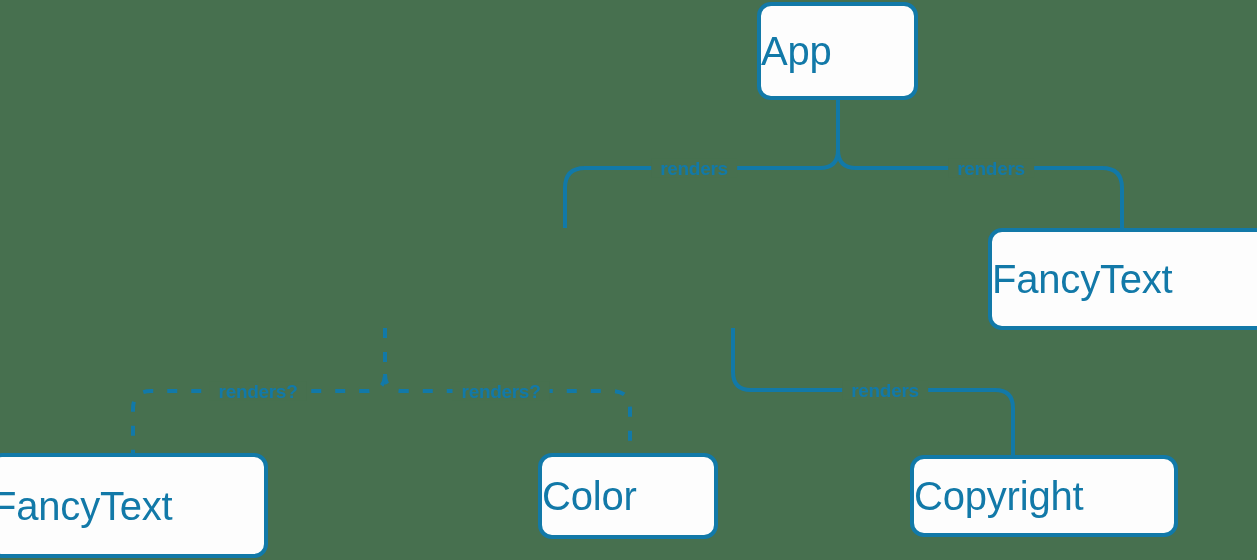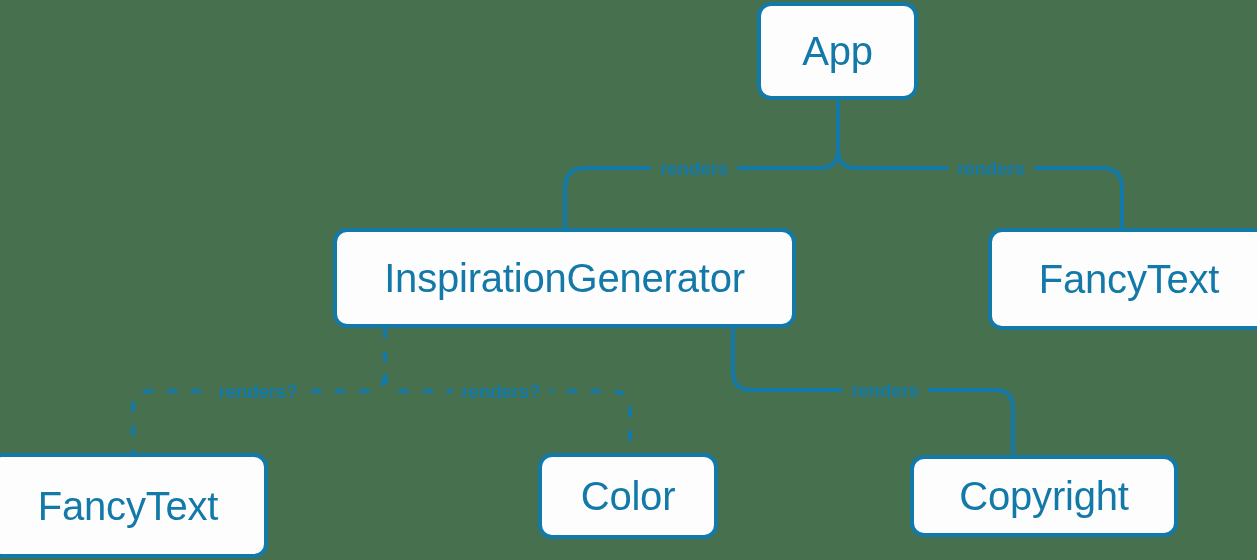--- a/index.html
+++ b/index.html
@@ -27,21 +27,21 @@
     height: 560px;
   }
   .node {
     position: absolute;
     background: #fdfdfd;
     border: 4px solid #1279a8;
     border-radius: 14px;
     box-sizing: border-box;
     display: flex;
     align-items: center;
-    justify-content: center;
+    justify-content: flex-start;
     color: #1279a8;
     font-family: "Liberation Sans", sans-serif;
     font-size: 40px;
     font-weight: 400;
     letter-spacing: -0.2px;
     white-space: nowrap;
     z-index: 2;
   }
   .node-label {
     display: block;
@@ -83,23 +83,20 @@
   <div class="edge-label" style="left:694px; top:168px;">renders</div>
   <div class="edge-label" style="left:991px; top:168px;">renders</div>
   <div class="edge-label" style="left:885px; top:390px;">renders</div>
   <div class="edge-label" style="left:258px; top:391px;">renders?</div>
   <div class="edge-label" style="left:501px; top:391px;">renders?</div>
 
   <div class="node" style="left:757px; top:2px; width:161px; height:98px;">
     <span class="node-label">App</span>
   </div>
 
-  <div class="node" style="left:333px; top:228px; width:463px; height:100px;">
-    <span class="node-label">InspirationGenerator</span>
-  </div>
 
   <div class="node" style="left:988px; top:228px; width:282px; height:102px;">
     <span class="node-label">FancyText</span>
   </div>
 
   <div class="node" style="left:-12px; top:453px; width:280px; height:105px;">
     <span class="node-label">FancyText</span>
   </div>
 
   <div class="node" style="left:538px; top:453px; width:180px; height:86px;">

